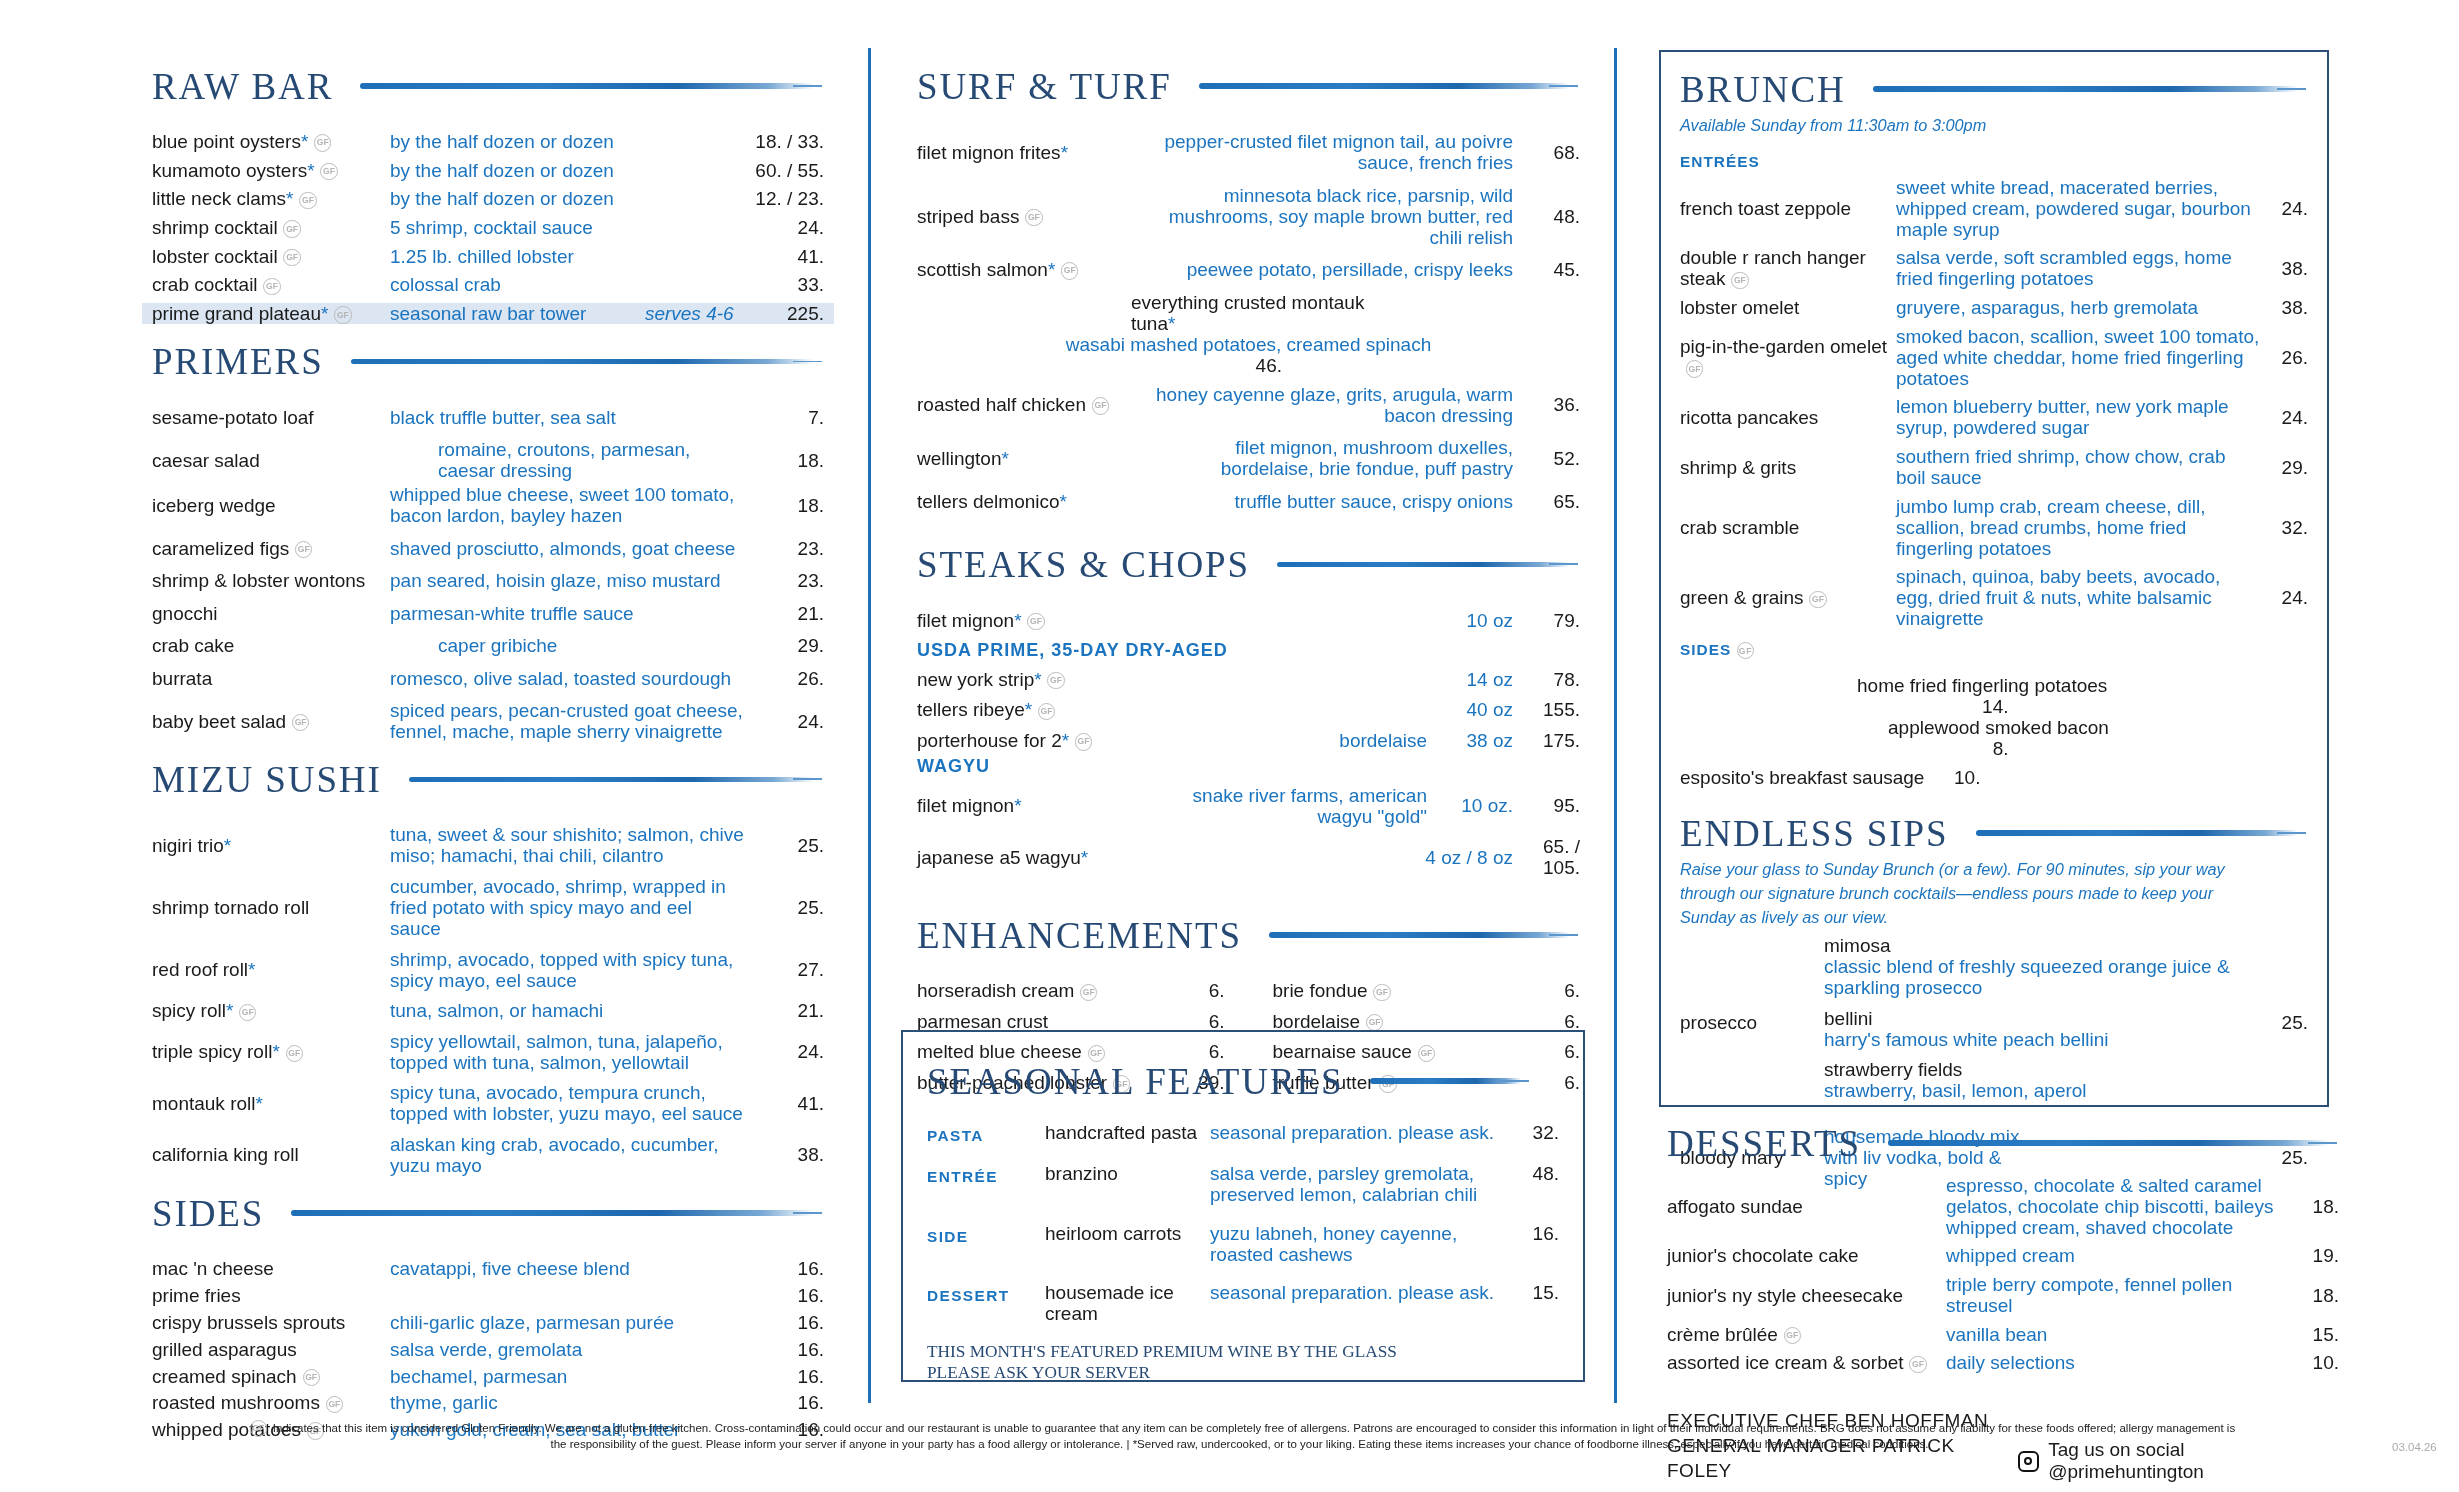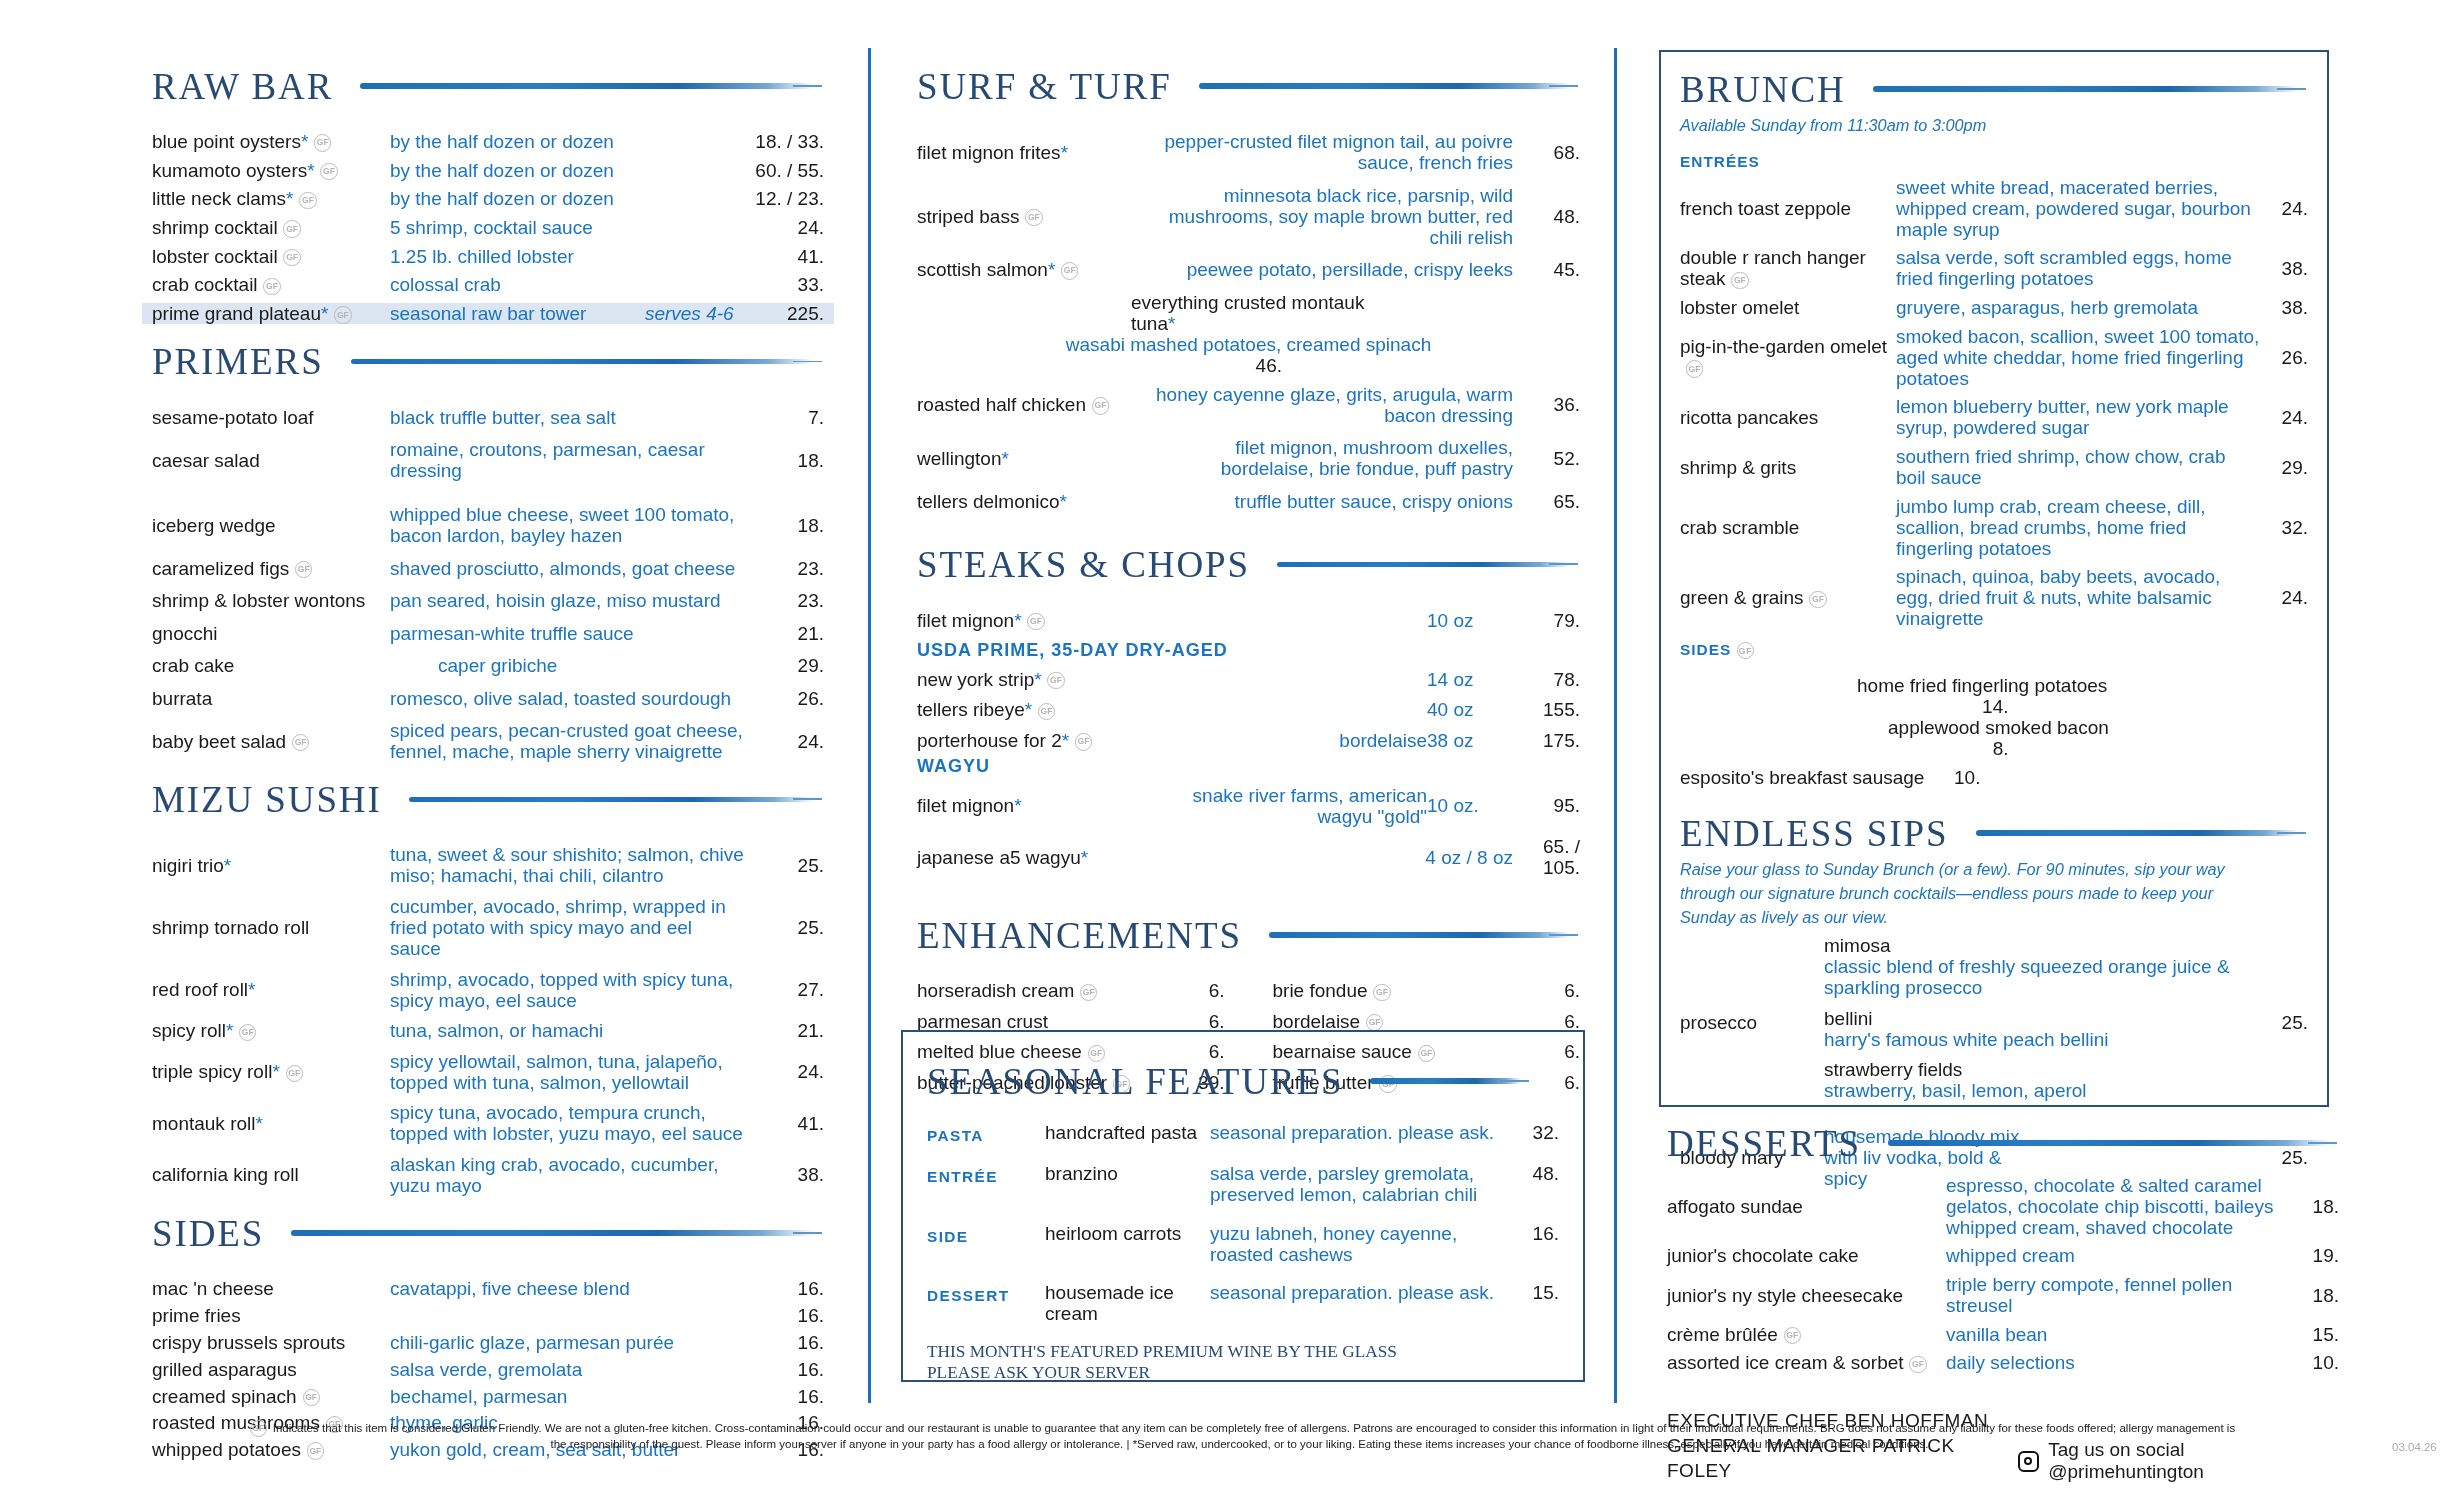--- a/index.html
+++ b/index.html
@@ -28,21 +28,21 @@
   .c1 { left: 152px; top: 62px; width: 672px; }
   .c1 .name { width: 238px; }
   .c1 .desc { flex: 1; }
   .c1 .price { width: 77px; }
   .highlight { background: #dbe6f2; margin-left: -9.6px; padding-left: 9.6px; margin-right: -9.6px; padding-right: 9.6px; }
 
   
   .c2 { left: 917px; top: 62px; width: 663px; }
   .c2 .name { width: 235px; }
   .c2 .desc { flex: 1; text-align: right; }
-  .c2 .oz { color: #1b74bf; width: 86px; }
+  .c2 .oz { color: #1b74bf; text-align: right; width: 86px; }
   .c2 .price { width: 67px; }
 
   .enh { display: grid; grid-template-columns: 1fr 1fr; column-gap: 48px; }
   .enh .row .name { flex: 1; width: auto; }
   .enh .row .price { width: 48px; }
 
   .box { position: absolute; border: 2.9px solid #2c4f78; }
   .seasonal { left: 901px; top: 1030px; width: 684px; height: 352px; padding: 25px 24px; }
   .seasonal .heading { margin-bottom: 17.3px; }
   .seasonal .row { align-items: flex-start; margin-bottom: 17.3px; }
@@ -121,21 +121,21 @@
     <div class="heading">
         <h2>PRIMERS</h2>
         <div class="brush"></div>
       </div>
     <div id="primers-list">
         <div class="row" style="margin-bottom:11.5px;min-height:21px;">
           <span class="name"><span>sesame-potato loaf</span></span>
           <span class="desc">black truffle butter, sea salt</span>
           <span class="price">7.</span>
         </div>
-        <div class="row" style="margin-bottom:23px;min-height:21px;">
+        <div class="row" style="margin-bottom:3px;min-height:21px;gap:48px;">
           <span class="name"><span>caesar salad</span></span>
           <span class="desc">romaine, croutons, parmesan, caesar dressing</span>
           <span class="price">18.</span>
         </div>
         <div class="row" style="margin-bottom:11.5px;min-height:21px;">
           <span class="name"><span>iceberg wedge</span></span>
           <span class="desc">whipped blue cheese, sweet 100 tomato, bacon lardon, bayley hazen</span>
           <span class="price">18.</span>
         </div>
         <div class="row" style="margin-bottom:11.5px;min-height:21px;">

